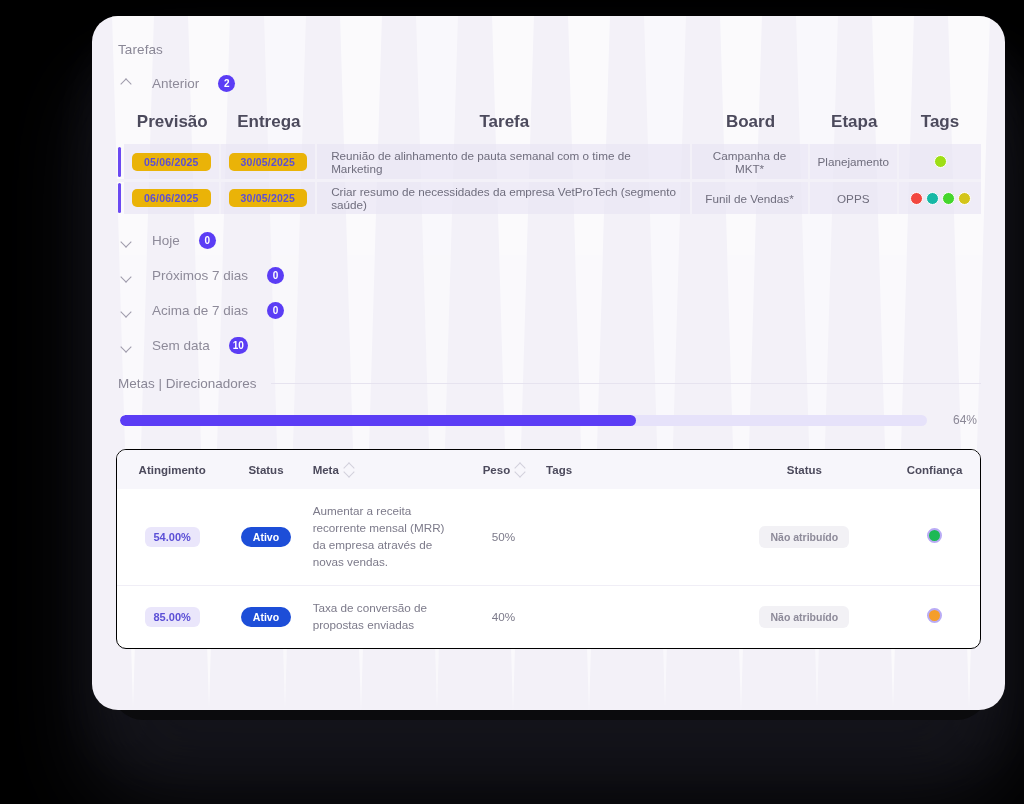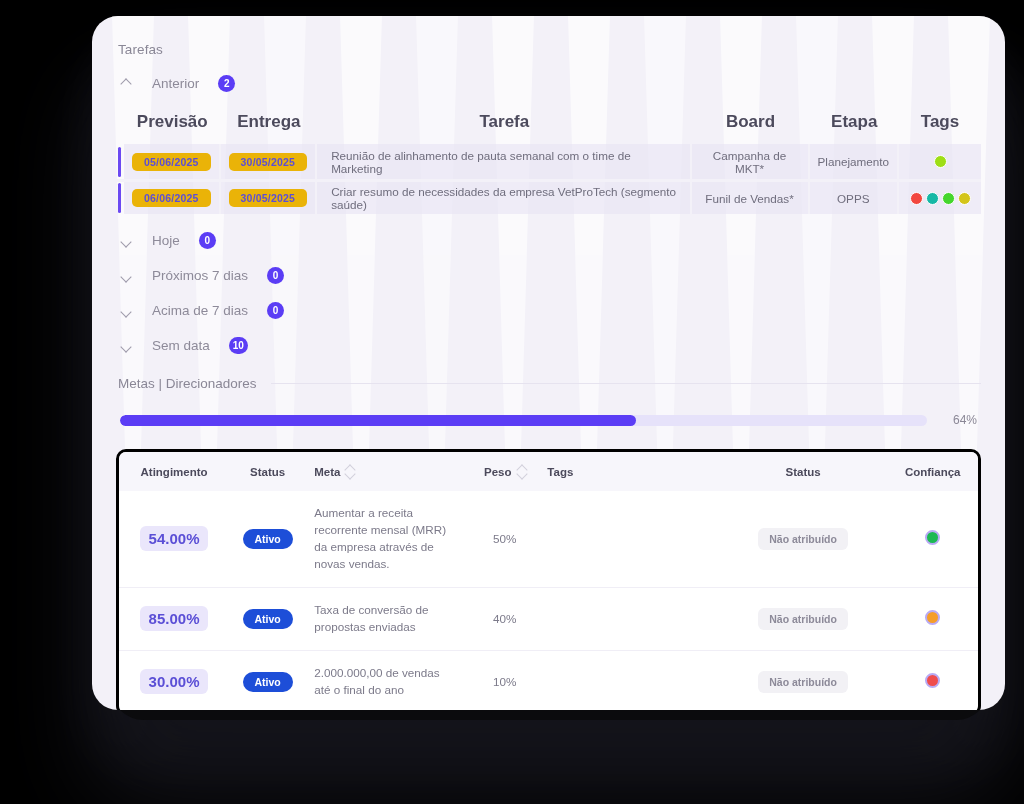--- a/index.html
+++ b/index.html
@@ -125,21 +125,21 @@
   .progress-track {
     flex:1; height:11px; border-radius:999px; background:#e6e2fa; overflow:hidden;
   }
   .progress-fill { height:100%; border-radius:999px; background:#5b3df5; }
   .progress-label { font-size:12px; color:#8a8796; width:36px; text-align:right; }
 
   
   .metas-card {
     margin-top: 22px;
     background:#ffffff;
-    border:3px solid #000000;
+    border:1px solid #000000;
     border-radius: 10px;
     overflow:hidden;
   }
   table.metas { width:100%; border-collapse:collapse; }
   table.metas thead th {
     background:#f7f6fb;
     font-size:11.5px; font-weight:700; color:#4c4a5c;
     padding: 13px 8px;
     text-align:left; white-space:nowrap;
   }
@@ -154,21 +154,21 @@
   .sorticon { display:inline-block; width:8px; height:13px; position:relative; opacity:.55;}
   .sorticon::before, .sorticon::after{
     content:""; position:absolute; left:0; width:7px; height:7px;
     border-left:1.2px solid #b4b1c2; border-top:1.2px solid #b4b1c2;
   }
   .sorticon::before{ top:1px; transform:rotate(45deg); }
   .sorticon::after{ top:5px; transform:rotate(225deg); }
 
   .pct-pill {
     display:inline-block; padding:4px 9px; border-radius:6px;
-    background:#eae6fb; color:#5b4fd6; font-size:15px; font-weight:700;
+    background:#eae6fb; color:#5b4fd6; font-size:11px; font-weight:700;
   }
   .ativo-pill {
     display:inline-block; padding:4px 12px; border-radius:999px;
     background:#1d4ed8; color:#fff; font-size:10.5px; font-weight:700;
   }
   .naoatrib-pill {
     display:inline-block; padding:5px 11px; border-radius:6px;
     background:#f2f1f5; color:#8d8a99; font-size:10.5px; font-weight:700;
   }
   .conf-dot {
@@ -378,38 +378,19 @@
               </td>
               <td class="c-peso">40%</td>
               <td class="c-tags"></td>
               <td class="c-status2">
                 <span class="naoatrib-pill">Não atribuído</span>
               </td>
               <td class="c-conf">
                 <span class="conf-dot" style="background:#f59e2b"></span>
               </td>
             </tr>
-            <tr>
-              <td class="c-atingimento">
-                <span class="pct-pill">30.00%</span>
-              </td>
-              <td class="c-status1">
-                <span class="ativo-pill">Ativo</span>
-              </td>
-              <td class="c-meta">
-                <div class="meta-text">2.000.000,00 de vendas até o final do ano</div>
-              </td>
-              <td class="c-peso">10%</td>
-              <td class="c-tags"></td>
-              <td class="c-status2">
-                <span class="naoatrib-pill">Não atribuído</span>
-              </td>
-              <td class="c-conf">
-                <span class="conf-dot" style="background:#ef4d4d"></span>
-              </td>
-            </tr>
           </tbody>
         </table>
       </div>
 
     </div>
   </div>
 </div>
 
 </body></html>

